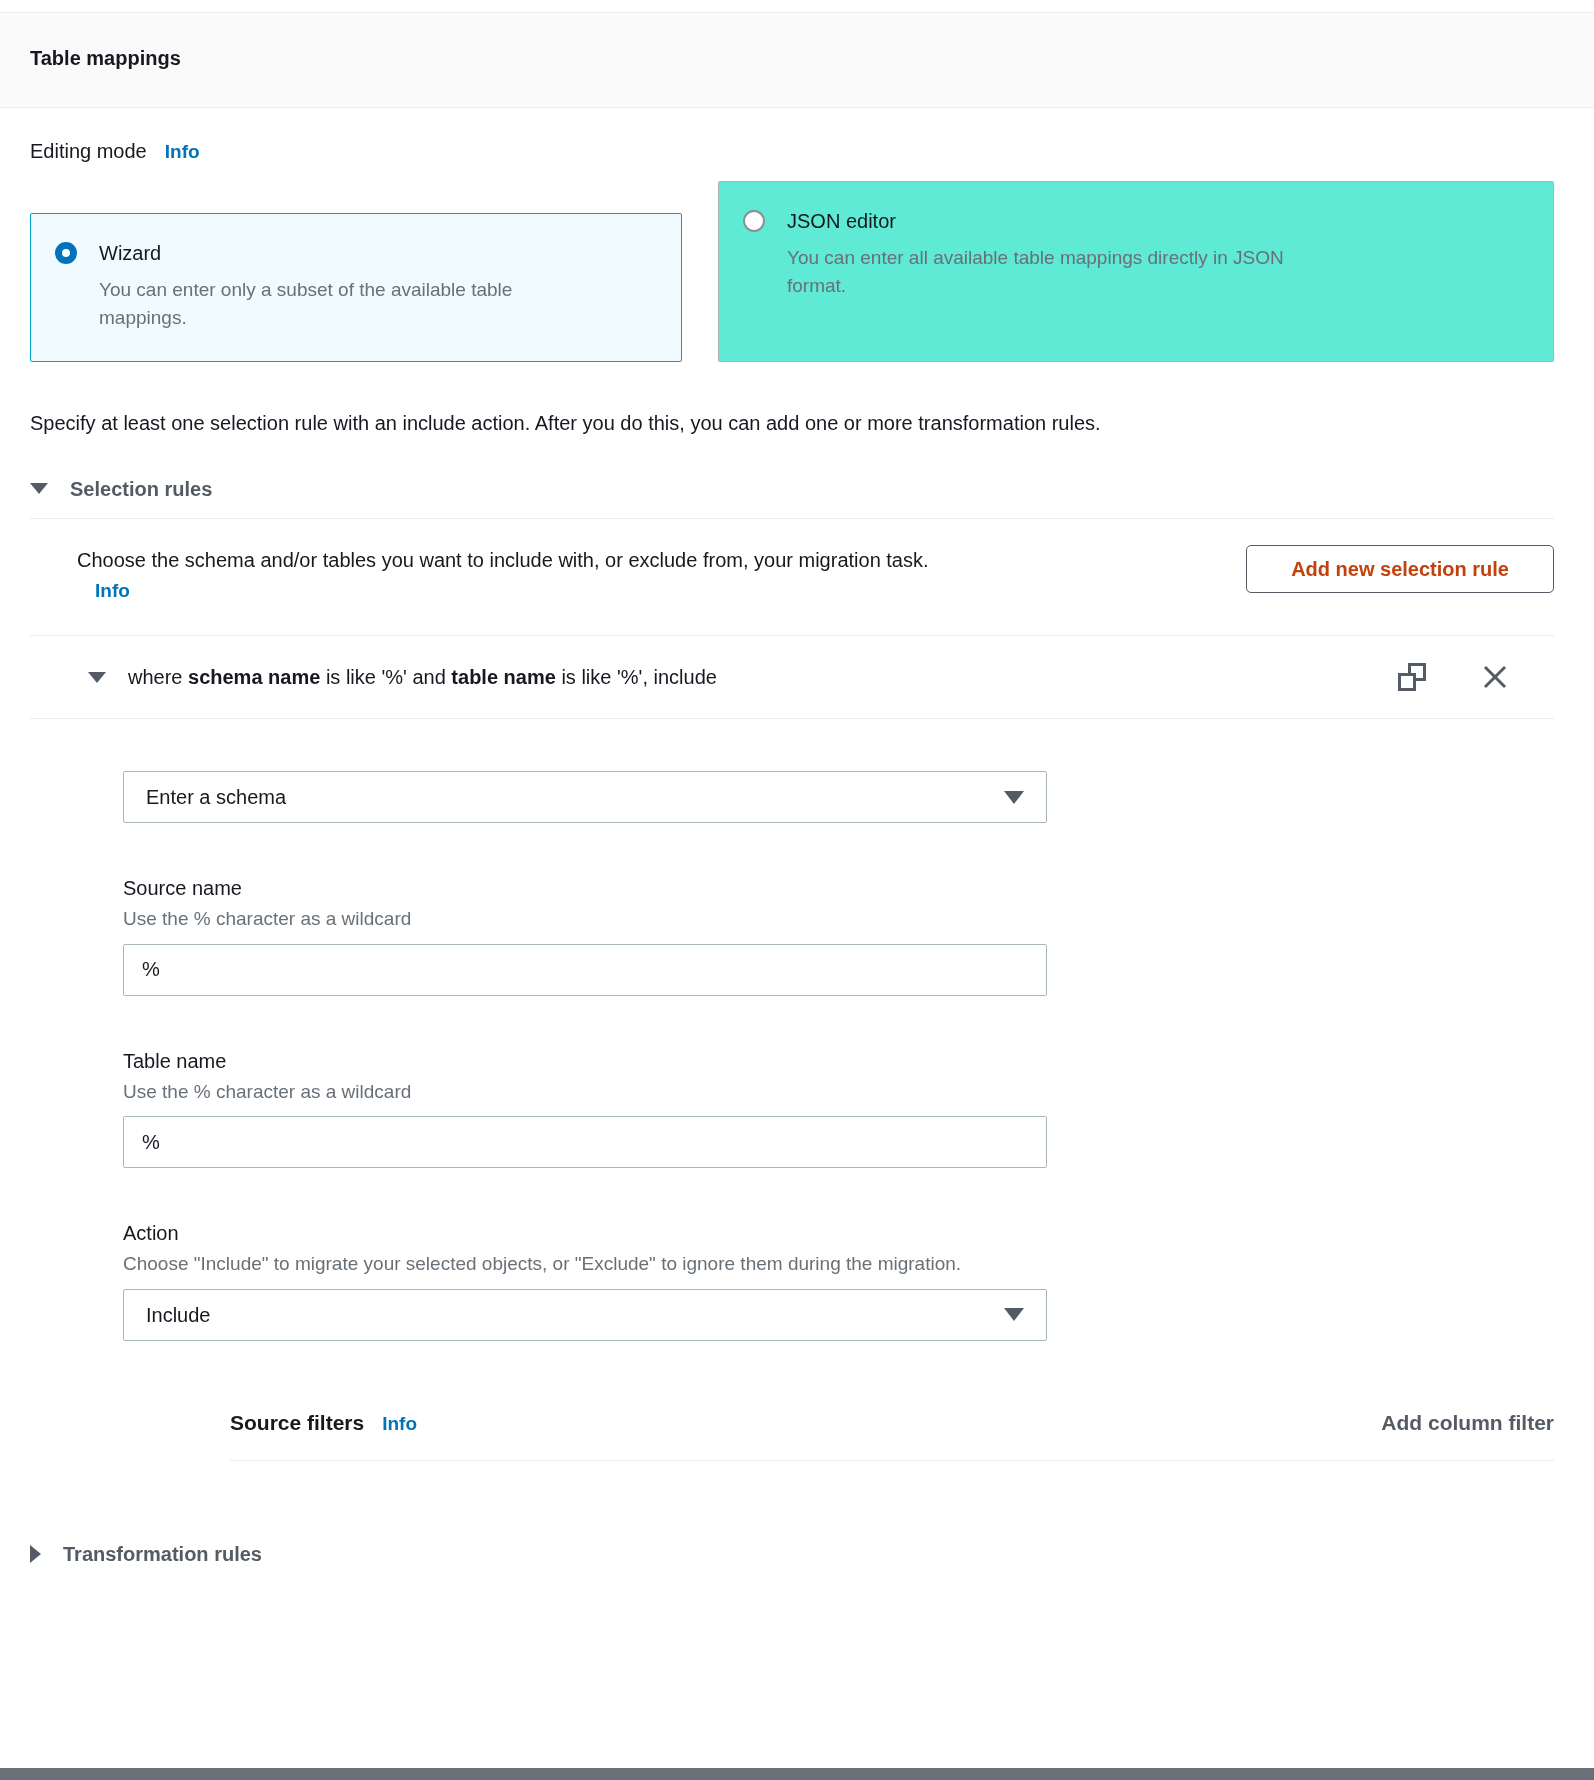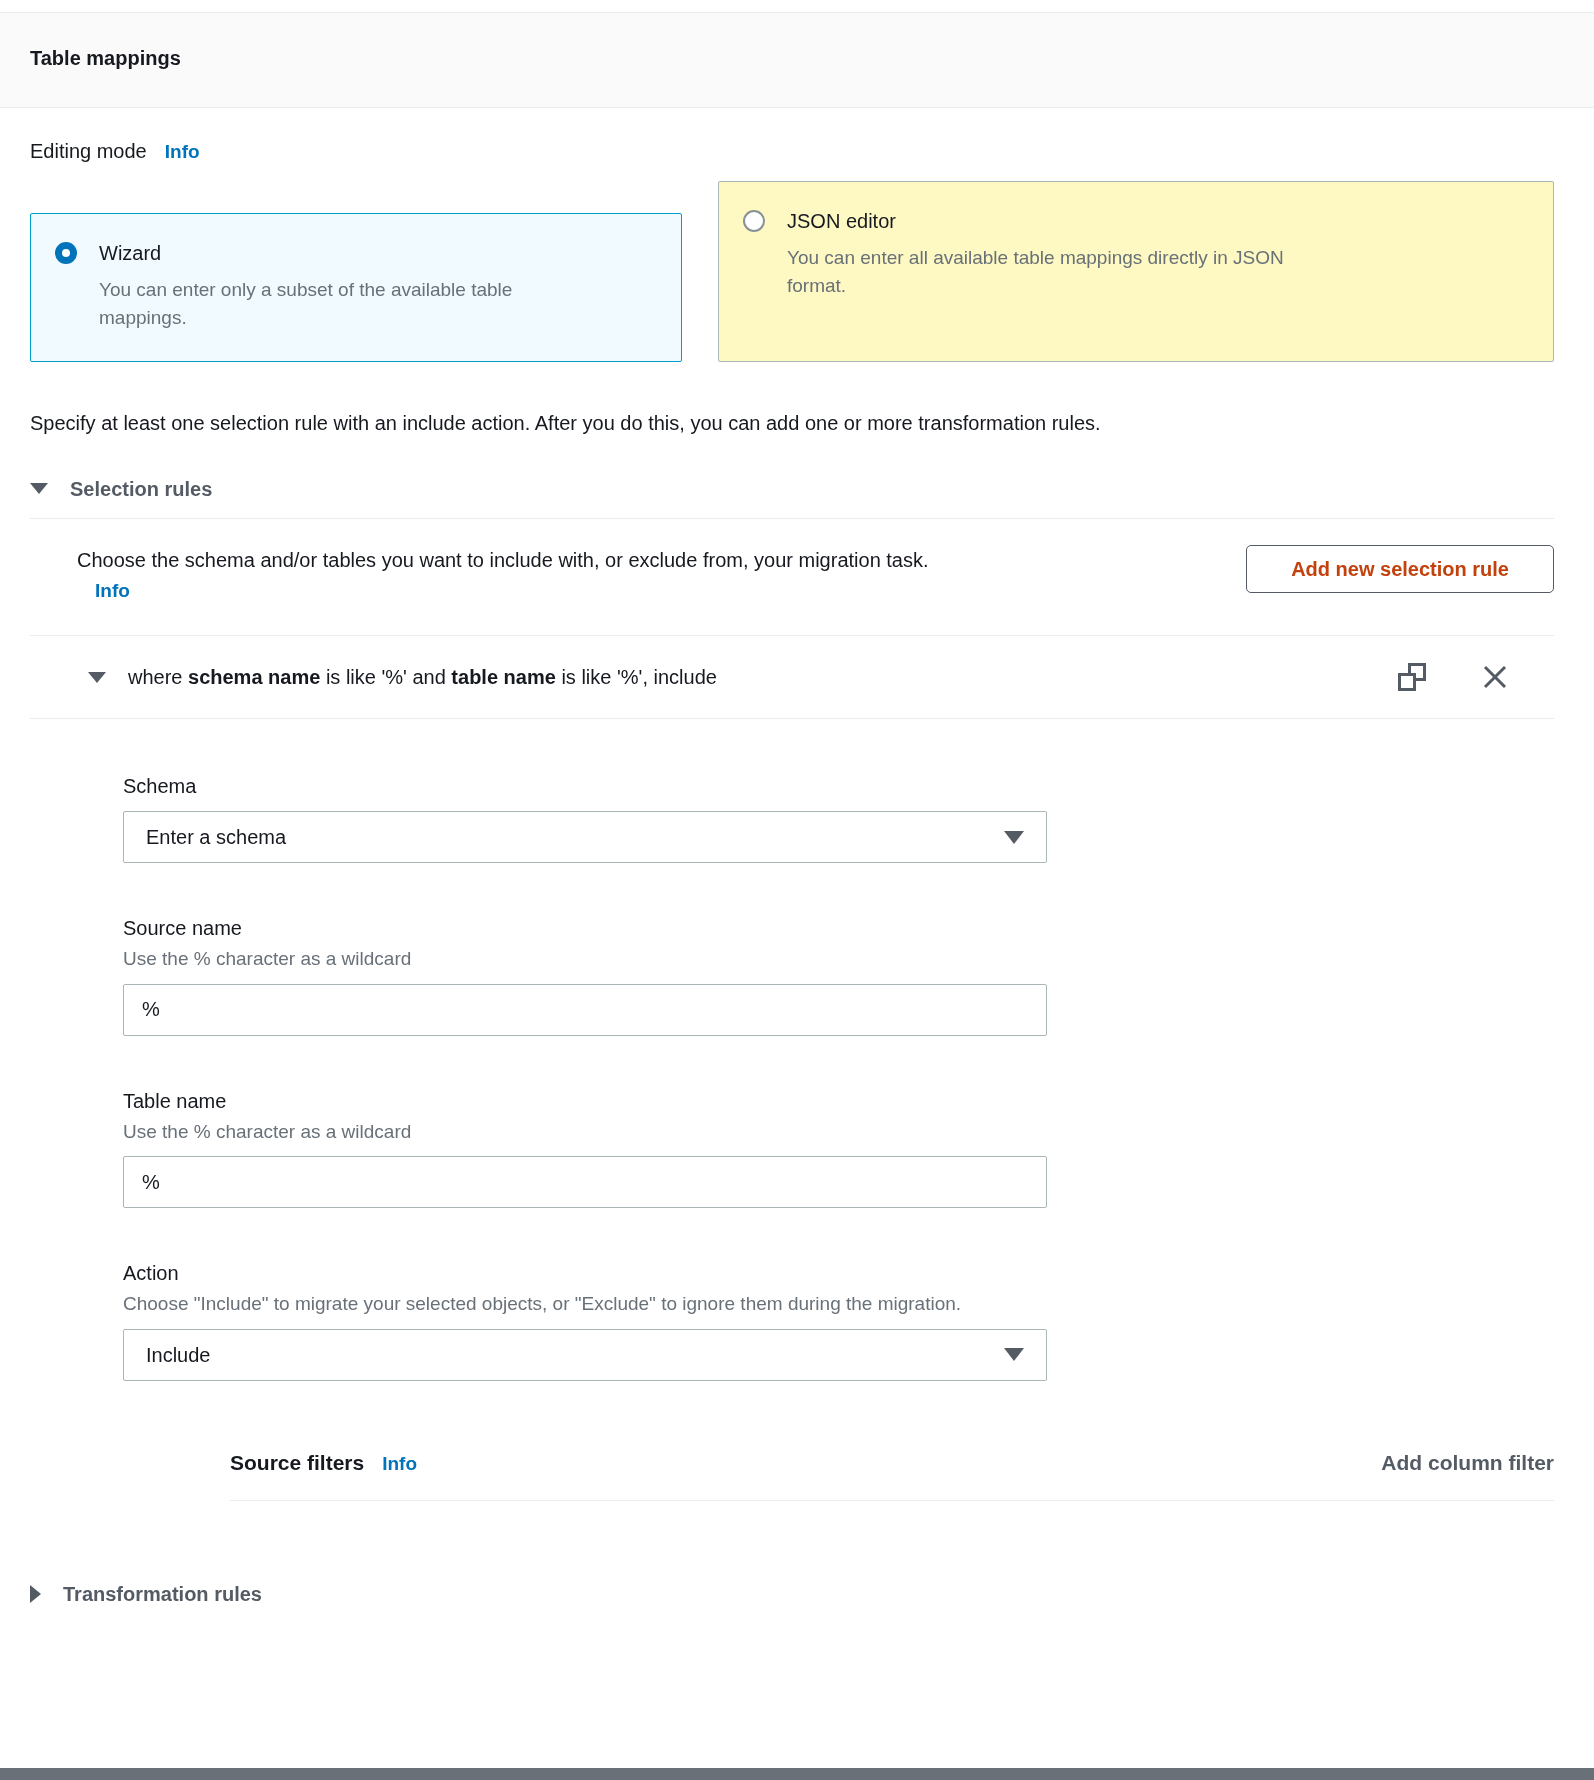--- a/index.html
+++ b/index.html
@@ -24,21 +24,21 @@
 
   
   .content { padding:0 40px 0 30px; }
 
   .editing-row { margin-top:28px; display:flex; align-items:baseline; }
   .editing-label { font-size:20px; }
   .info-link { color:#0073bb; font-weight:700; font-size:19px; margin-left:18px; cursor:pointer; text-decoration:none; }
 
   .cards { display:flex; gap:36px; margin-top:14px; }
   .card {
-    border:1px solid #aab7b8; border-radius:2px; background:#fef9c3;
+    border:1px solid #aab7b8; border-radius:2px; background:#5eead4;
     padding:24px 24px 28px 24px; min-height:148px;
   }
   .card.selected { border-color:#00a1c9; background:#f1faff;margin-top:32px; }
   .card-wizard { width:652px; }
   .card-json { width:836px; }
   .card-head { display:flex; align-items:center; }
   .radio {
     width:22px; height:22px; border-radius:50%;
     border:2px solid #879196; background:#fff; flex:none;
   }
@@ -201,21 +201,20 @@
           <line x1="25" y1="5" x2="5" y2="25" stroke="#545b64" stroke-width="3"></line>
         </svg>
       </span>
     </div>
 
     <div class="divider"></div>
 
     <div class="rule-body">
 
       <div class="field">
-        <div class="field-label">Schema</div>
         <div class="control select">
           <span>Enter a schema</span>
           <span class="select-arrow"></span>
         </div>
       </div>
 
       <div class="field">
         <div class="field-label">Source name</div>
         <div class="field-hint">Use the % character as a wildcard</div>
         <input class="control" type="text" value="%" style="">

